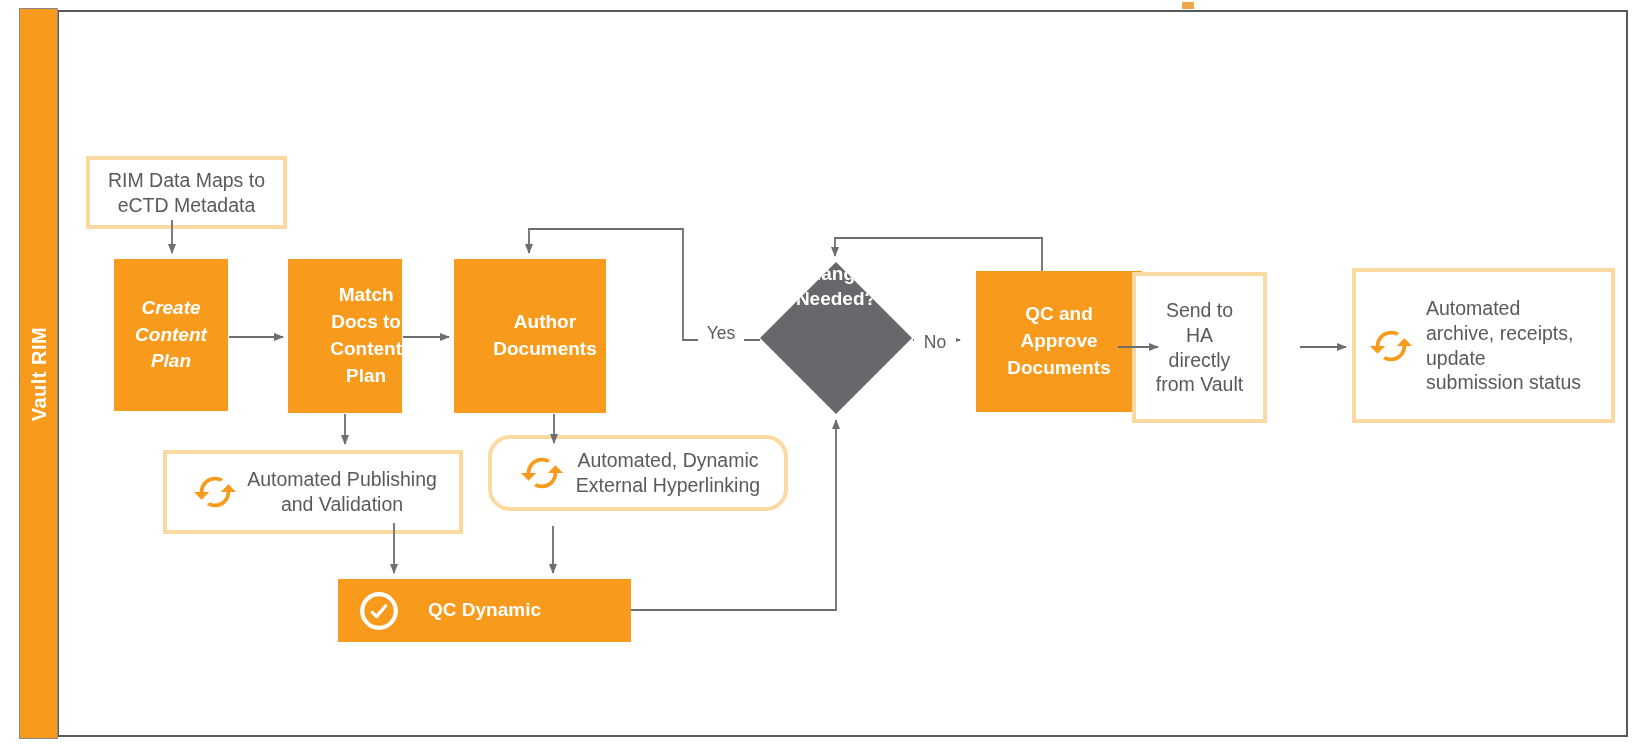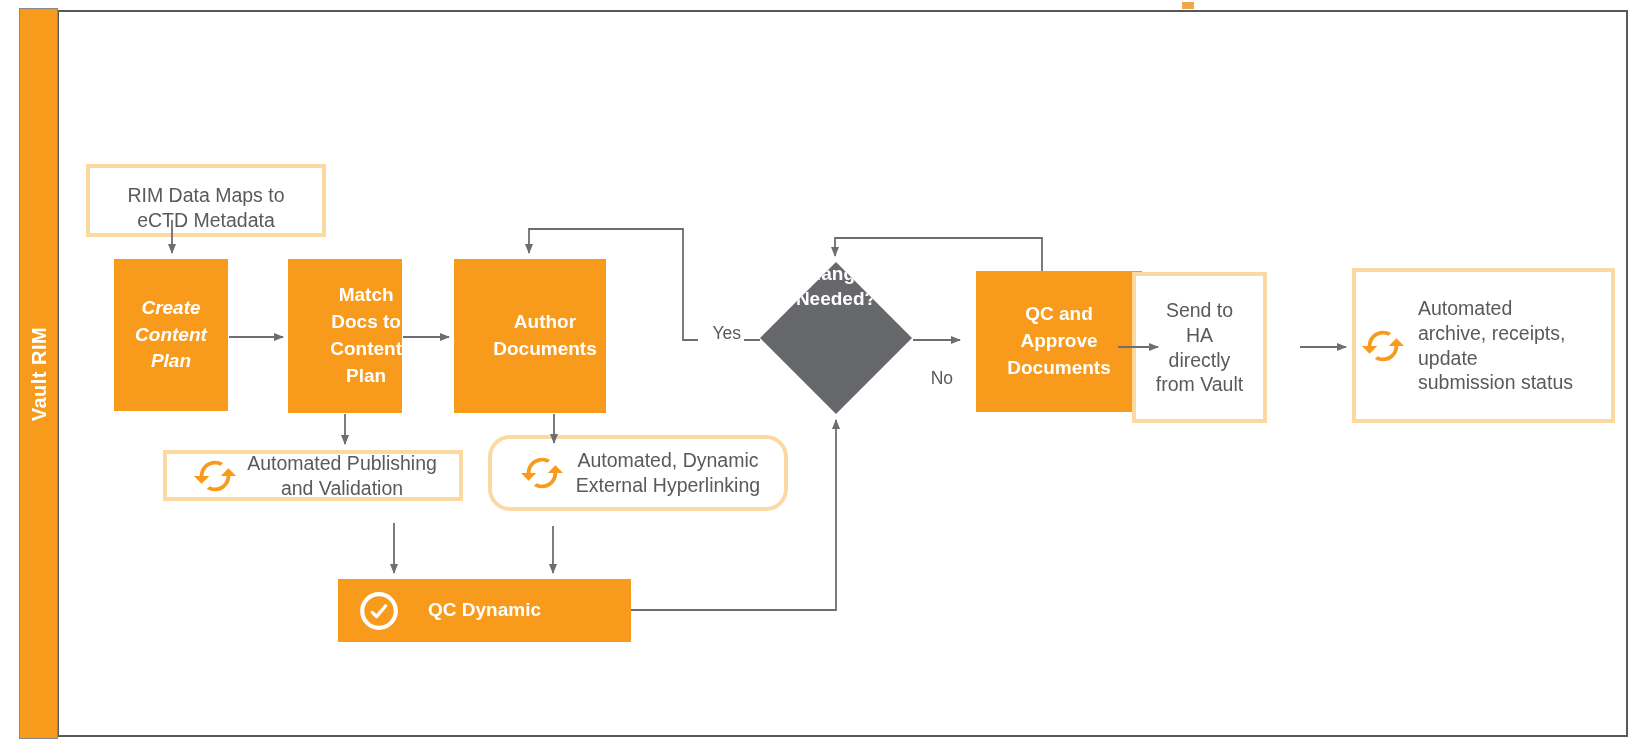--- a/index.html
+++ b/index.html
@@ -24,45 +24,45 @@
                color:#fff;font-weight:bold;font-size:20px;white-space:nowrap;letter-spacing:.5px;}
 
   .top-tick{position:absolute;left:1182px;top:2px;width:12px;height:7px;background:#F0A64A;}
 
   .node{position:absolute;box-sizing:border-box;display:flex;align-items:center;justify-content:center;
         text-align:center;white-space:pre-line;}
   .solid{background:var(--orange);color:#fff;font-weight:bold;font-size:19px;line-height:1.42;}
   .outline{background:#fff;border:4.5px solid var(--peach-border);color:var(--gray-text);
            font-size:19.5px;line-height:1.28;font-weight:400;}
 
-  .n-rim{left:86px;top:164px;width:240px;height:73px;align-items:flex-end;}
+  .n-rim{left:86px;top:156px;width:201px;height:73px;}
   .n-create{left:114px;top:259px;width:114px;height:152px;font-style:italic;}
   .n-match{left:288px;top:259px;width:114px;height:154px;justify-content:flex-end;}
   .n-author{left:454px;top:259px;width:152px;height:154px;padding-left:30px;}
-  .n-publishing{left:163px;top:450px;width:300px;height:51px;flex-direction:row;gap:6px;}
+  .n-publishing{left:163px;top:450px;width:300px;height:84px;flex-direction:row;gap:6px;}
   .n-hyperlink{left:488px;top:435px;width:300px;height:76px;flex-direction:row;gap:8px;border-radius:22px;}
   .n-qcoutput{left:338px;top:579px;width:293px;height:63px;}
   .n-qcapprove{left:976px;top:271px;width:166px;height:141px;}
   .n-sendha{left:1132px;top:272px;width:135px;height:151px;}
-  .n-archive{left:1352px;top:268px;width:263px;height:155px;justify-content:flex-start;text-align:left;gap:10px;padding-left:2px;}
+  .n-archive{left:1352px;top:268px;width:263px;height:155px;justify-content:flex-start;text-align:left;gap:10px;padding-left:10px;}
 
   .diamond{position:absolute;left:760px;top:262px;width:152px;height:152px;
            background:var(--diamond-gray);
            clip-path:polygon(50% 0%,100% 50%,50% 100%,0% 50%);
            display:flex;justify-content:center;text-align:center;
            color:#fff;font-weight:bold;font-size:19px;line-height:1.3;white-space:pre-line;}
 
   .icon{flex:0 0 auto;display:flex;align-items:center;justify-content:center;}
   .sync-icon svg{display:block;}
   .qc-check{position:absolute;left:20px;top:50%;transform:translateY(-50%);}
 
   .edge-label{position:absolute;background:#fff;color:var(--gray-text);font-size:17.5px;
-              text-align:right;line-height:1;padding:2px 3px;z-index:6;}
+              text-align:center;line-height:1;padding:2px 3px;z-index:6;}
   .lbl-yes{left:698px;top:323px;width:40px;}
-  .lbl-no{left:914px;top:332px;width:36px;margin-top:36px;}
+  .lbl-no{left:914px;top:332px;width:36px;}
 
   svg.connectors{position:absolute;left:0;top:0;z-index:5;pointer-events:none;}
 </style>
 </head>
 <body>
 
 <div id="canvas">
 
   <div class="frame"></div>
 

